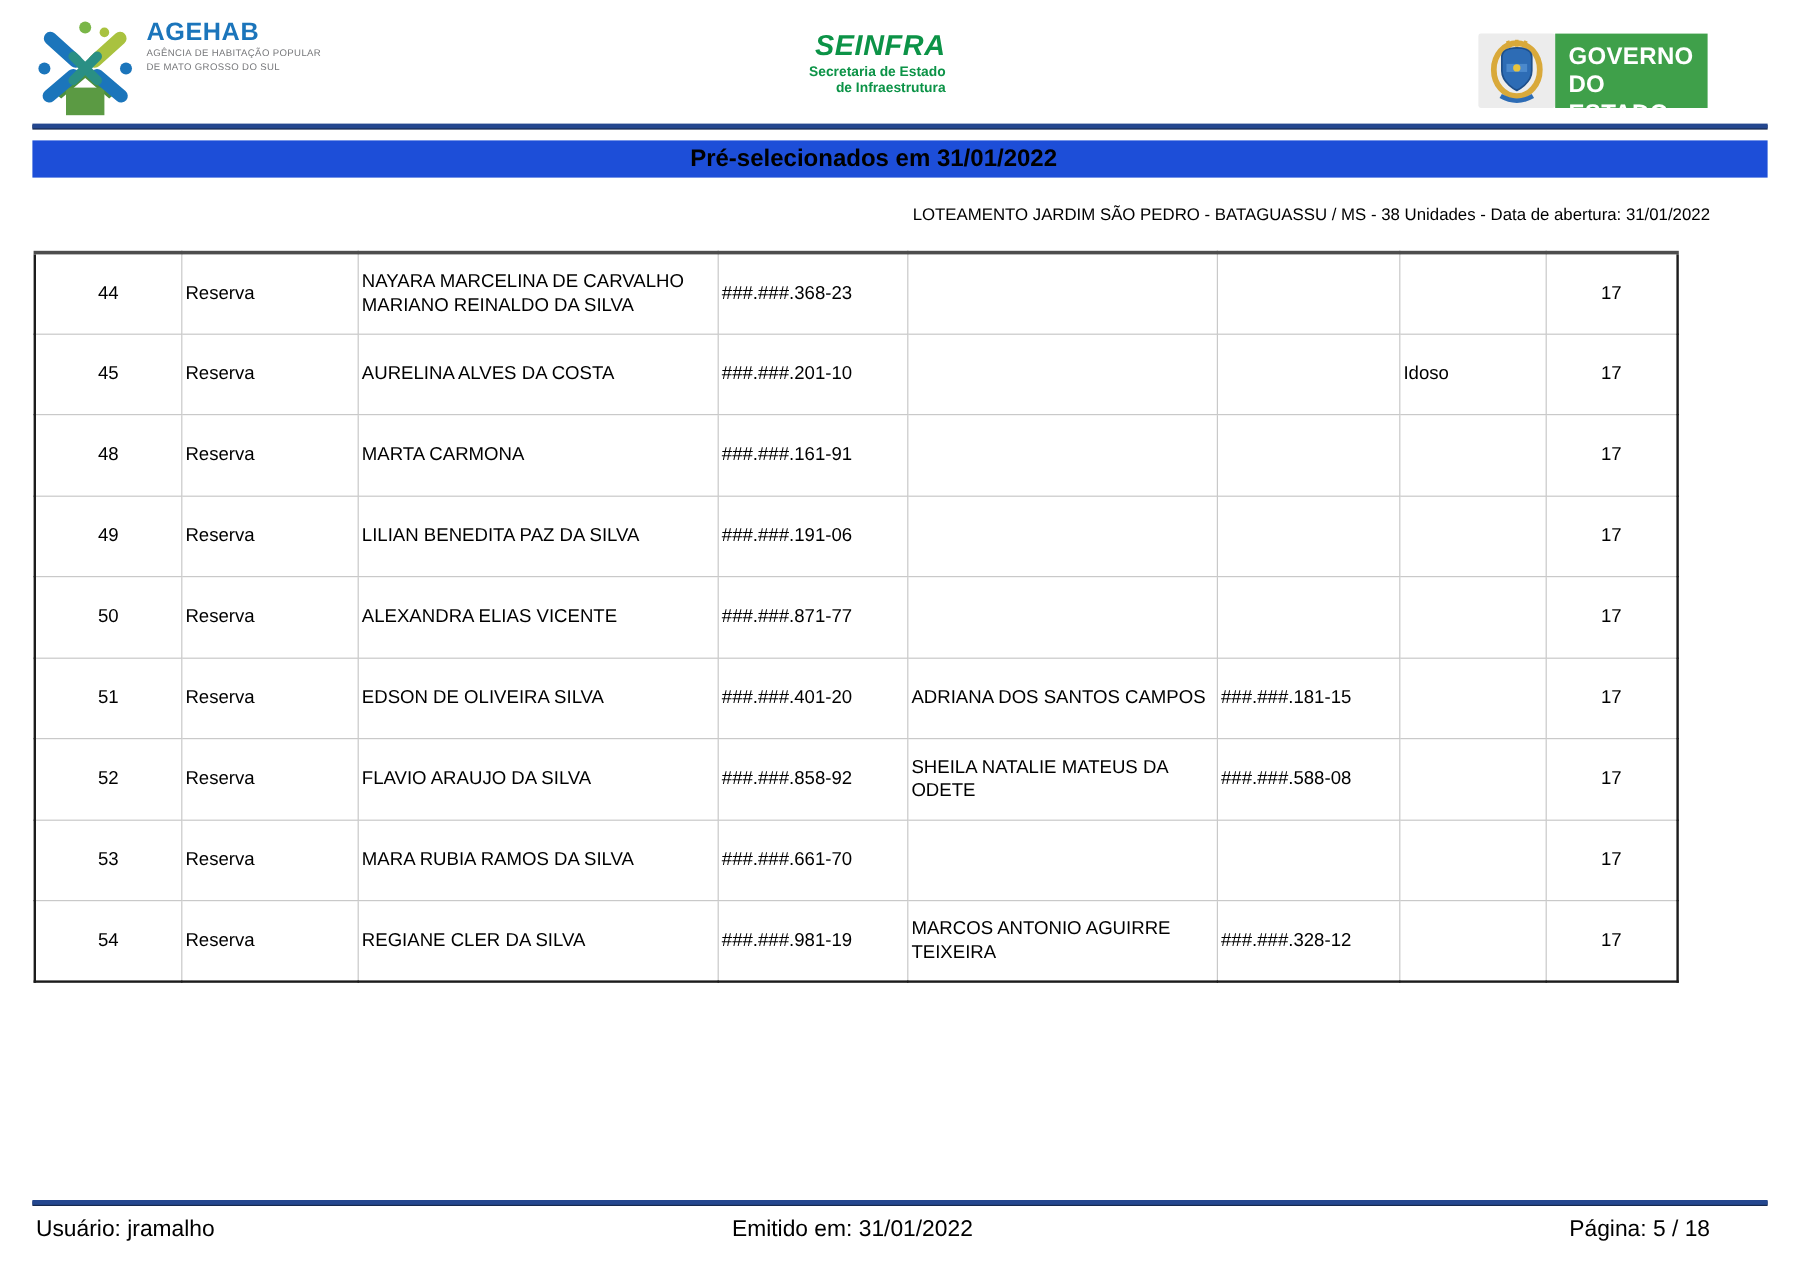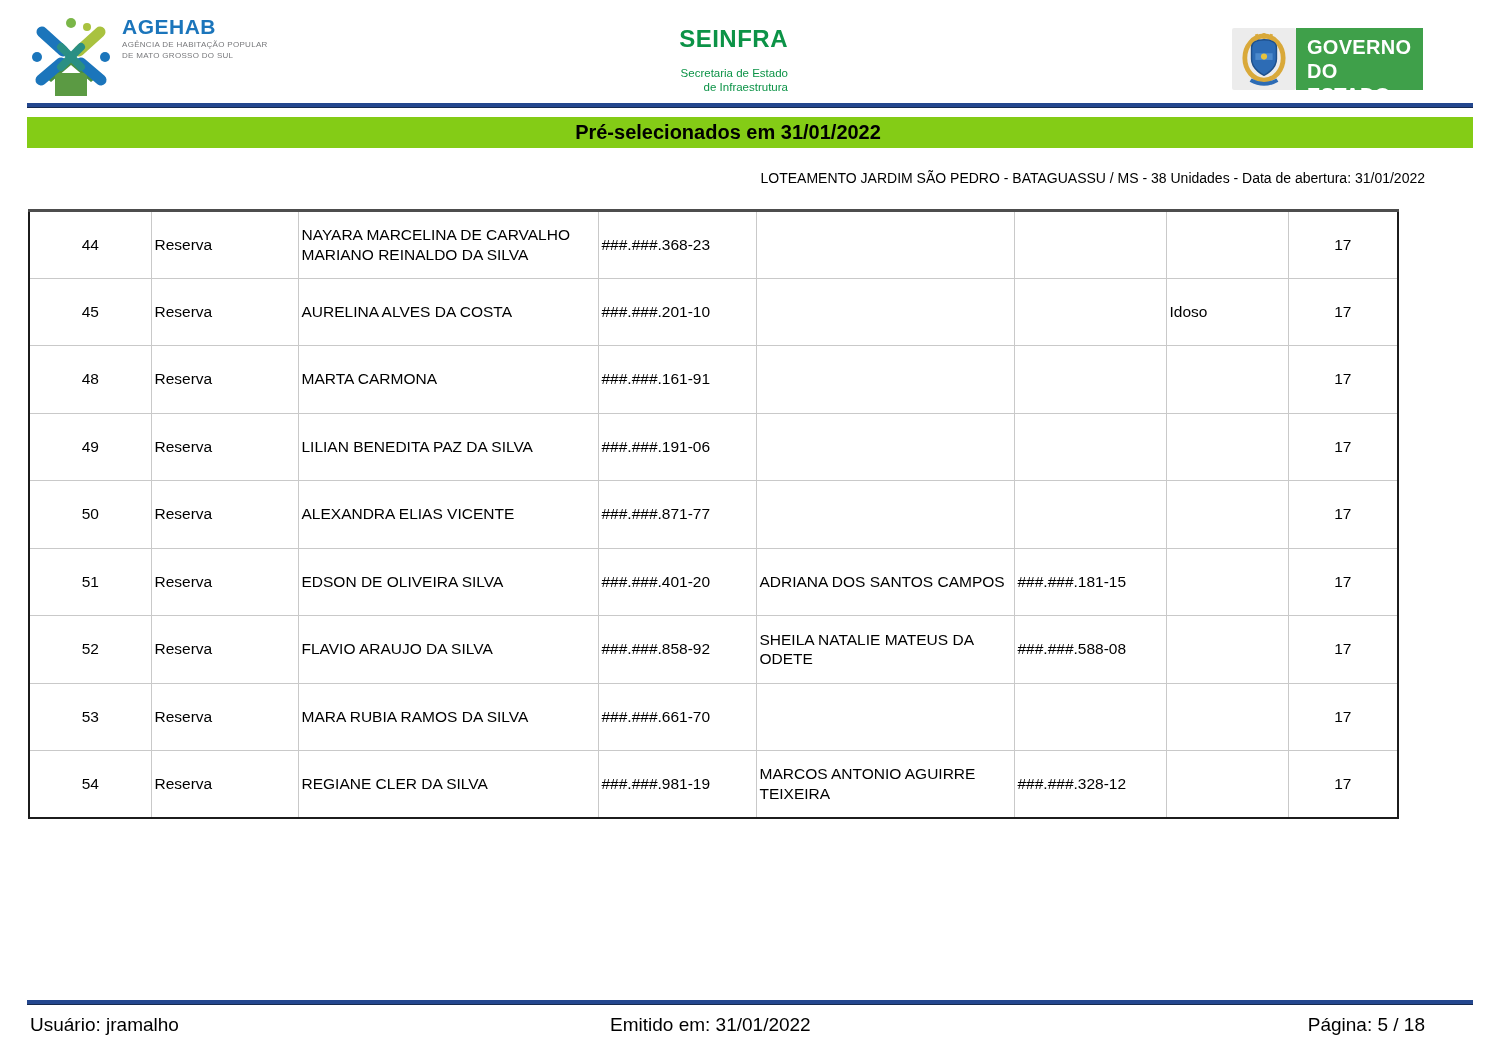--- a/index.html
+++ b/index.html
@@ -8,35 +8,35 @@
     font-family:"Liberation Sans",sans-serif;color:#000;overflow:hidden;
   }
 
   
   .agehab{position:absolute;left:30px;top:16px;display:flex;align-items:flex-start;gap:10px;}
   .agehab-text{padding-bottom:2px;}
   .agehab-name{font-size:21px;font-weight:bold;color:#1b75bb;letter-spacing:.5px;line-height:1;}
   .agehab-sub{font-size:8px;color:#77787b;letter-spacing:.3px;line-height:1.35;margin-top:3px;}
 
   .seinfra{position:absolute;left:620px;top:27px;width:168px;text-align:right;}
-  .seinfra-name{font-size:24px;font-weight:bold;color:#0c9347;letter-spacing:.5px;line-height:1;}
-  .seinfra-sub{font-size:11.5px;color:#0c9347;line-height:1.22;margin-top:15px;font-weight:normal;}
+  .seinfra-name{font-size:24px;font-weight:bold;color:#0c9347;letter-spacing:.5px;line-height:1;font-style:italic;}
+  .seinfra-sub{font-size:11.5px;color:#0c9347;line-height:1.22;margin-top:2px;font-weight:bold;}
 
   .gov{position:absolute;left:1232px;top:28px;height:62px;display:flex;}
   .gov-crest{width:64px;height:62px;background:#ececec;border-radius:2px;display:flex;align-items:center;justify-content:center;}
   .gov-green{width:127px;height:62px;background:#3fa04a;color:#fff;box-sizing:border-box;padding:7px 0 0 11px;}
   .gov-l{font-size:20px;font-weight:bold;line-height:1.2;letter-spacing:.3px;}
   .gov-l3{font-size:10.5px;margin-top:3px;letter-spacing:.2px;}
 
   .rule{position:absolute;left:27px;width:1446px;height:4px;background:#24478f;box-shadow:0 1px 0 #16294f;}
   .rule-top{top:103px;}
   .rule-bottom{top:1000px;}
 
   .title-bar{
-    position:absolute;left:27px;top:117px;width:1446px;height:31px;background:#84cc16;
+    position:absolute;left:27px;top:117px;width:1446px;height:31px;background:#1d4ed8;
     display:flex;align-items:center;justify-content:center;box-sizing:border-box;padding-right:44px;
   }
   .title-bar span{font-size:20px;font-weight:bold;}
 
   .subtitle{position:absolute;left:27px;top:170px;width:1398px;text-align:right;font-size:14px;}
 
   
   .table-wrap{position:absolute;left:28px;top:209px;}
   table.list{border-collapse:collapse;table-layout:fixed;width:1369px;border:2px solid #1c1c1c;border-top:3px solid #4d4d4d;}
   table.list td{

